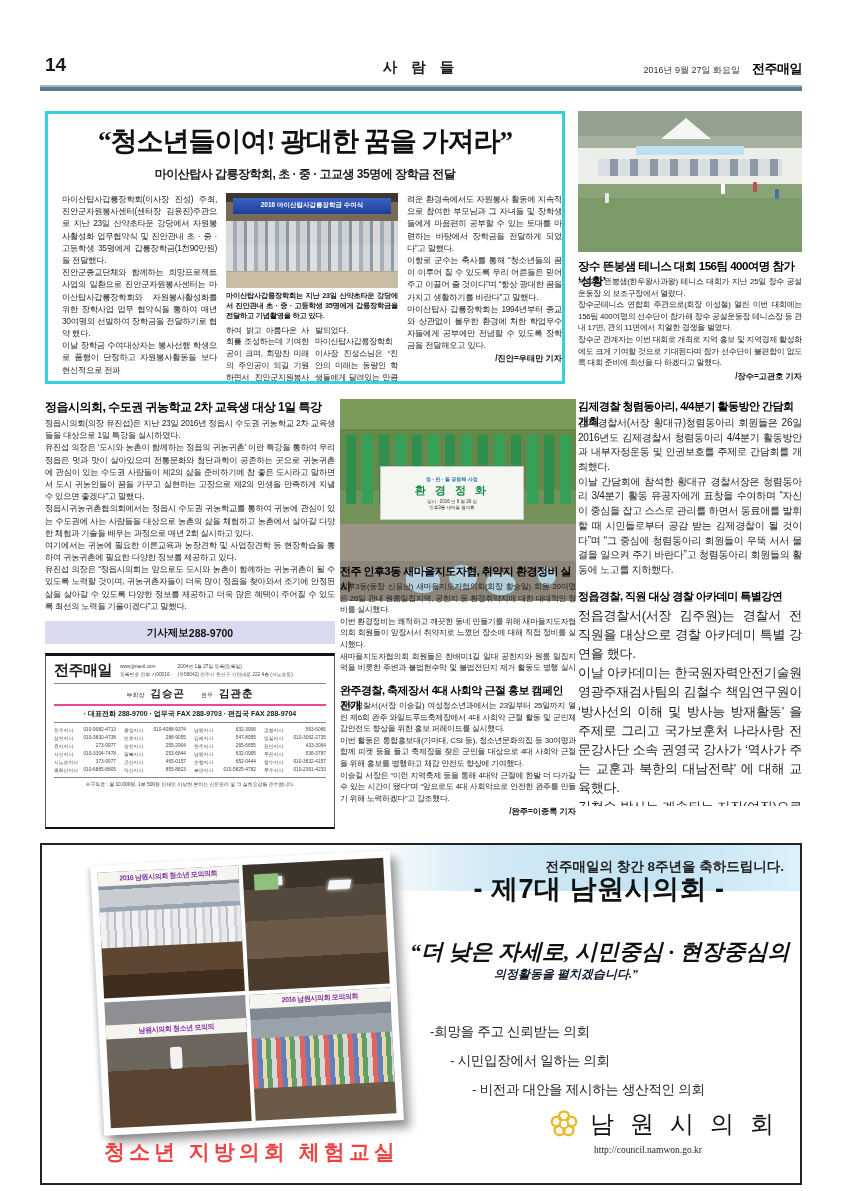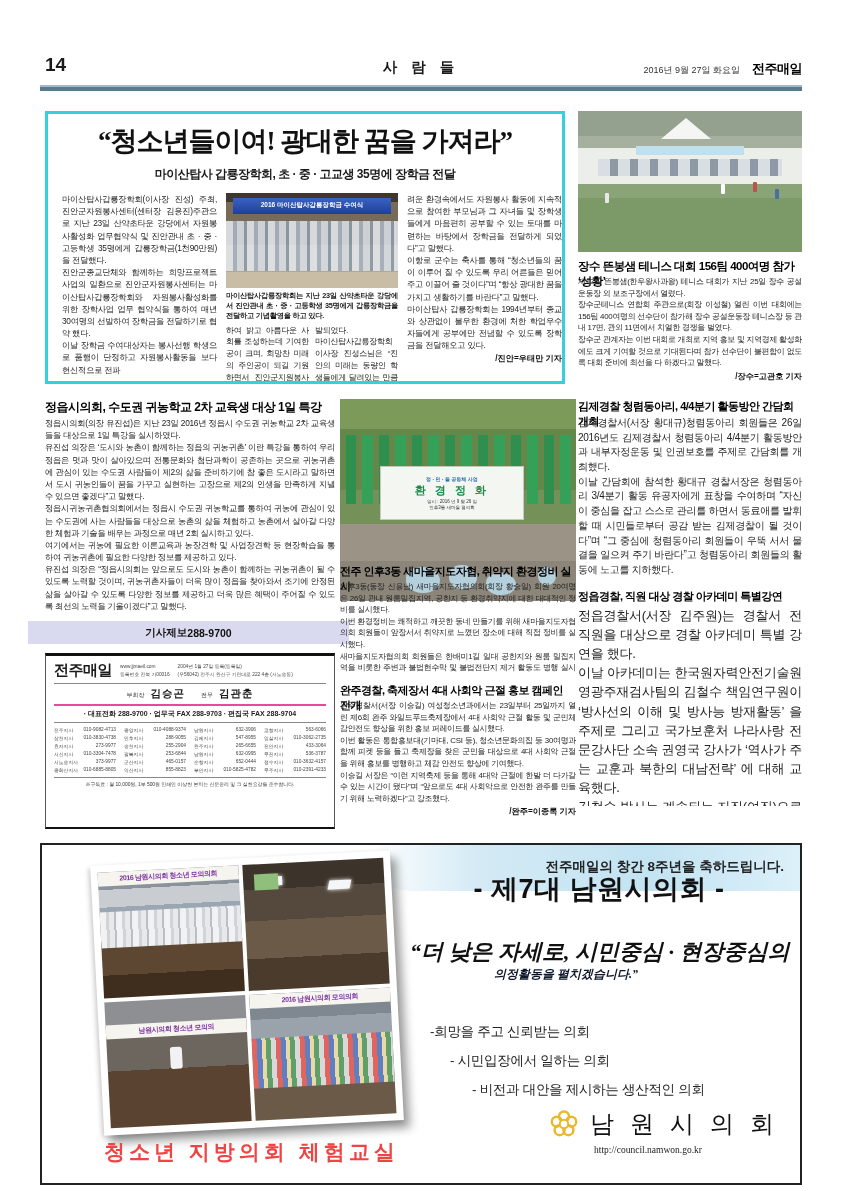--- a/index.html
+++ b/index.html
@@ -47,21 +47,21 @@
   .t-windows{position:absolute;left:9%;top:34%;width:82%;height:12%;background:repeating-linear-gradient(90deg,#d9dee2 0 12px,#8d9aa5 12px 20px);}
   .fig{position:absolute;width:4px;height:10px;border-radius:1px;}
   .tennis-h{left:578px;top:259px;width:224px;}
   .tennis-b{left:578px;top:276px;width:224px;height:116px;}
 
   
   .jc-h{left:45px;top:399px;width:290px;font-size:12px;}
   .jc-b{left:45px;top:417px;width:290px;height:198px;}
 
   
-  .tip{left:28px;top:621px;width:321px;height:23px;background:#d9d9ef;display:flex;align-items:center;justify-content:center;
+  .tip{left:45px;top:621px;width:290px;height:23px;background:#d9d9ef;display:flex;align-items:center;justify-content:center;
        font-size:10.5px;font-weight:bold;color:#111;}
 
   
   .mast{left:45px;top:653px;width:290px;height:176px;border:1px solid #555;border-top:3px solid #111;border-bottom:2px solid #111;
         box-sizing:border-box;padding:3px 8px;background:#fff;}
   .mast-row1{display:flex;align-items:center;gap:8px;border-bottom:1px solid #888;padding:2px 0 3px;}
   .mast-logo{font-family:"Liberation Serif",serif;font-size:15px;font-weight:800;letter-spacing:-0.5px;}
   .mast-reg{font-size:4.8px;color:#444;line-height:1.5;}
   .mast-reg span{display:block;}
   .mast-row2{display:flex;justify-content:center;align-items:baseline;gap:6px;border-bottom:2px solid #ec4899;padding:3px 0;}

